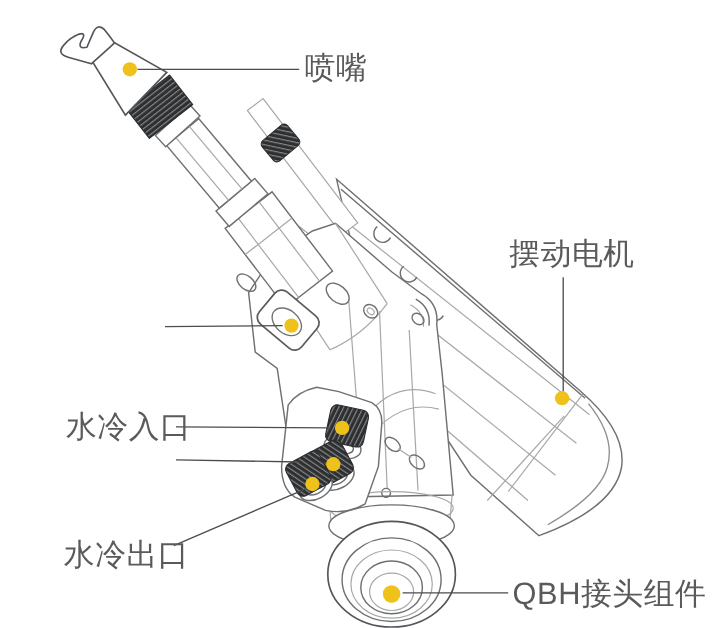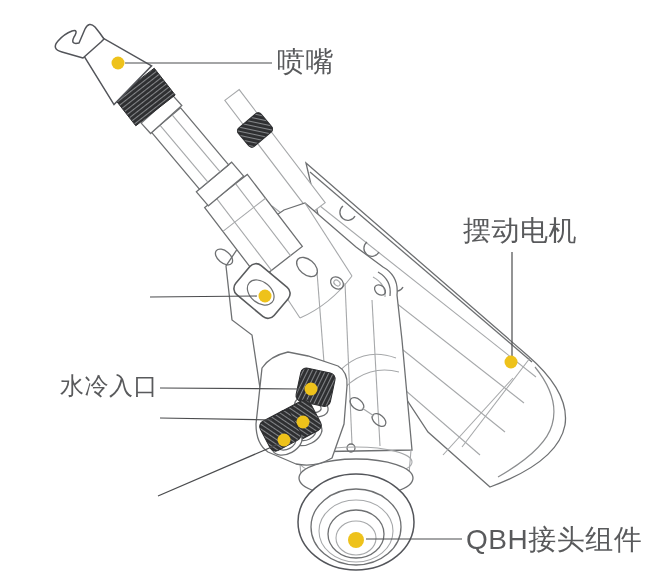--- a/index.html
+++ b/index.html
@@ -18,21 +18,21 @@
     position:relative;width:649px;height:571px;
     background:var(--background);overflow:hidden;
     font-family:"Liberation Sans","DejaVu Sans",sans-serif;
   }
   .art{position:absolute;left:0;top:0;}
   .lbl{
     position:absolute;color:var(--label-color);
     font-size:28px;line-height:1.1;white-space:nowrap;
     letter-spacing:0.5px;font-weight:400;
   }
-  .lbl-sm{font-size:24px;}
+  .lbl-sm{font-size:28px;}
   
   .s-main{stroke:var(--art-stroke);fill:#fff;stroke-width:1.3;}
   .s-main-n{stroke:var(--art-stroke);fill:none;stroke-width:1.3;}
   .s-light{stroke:var(--art-stroke-light);fill:none;stroke-width:1.1;}
   .s-lightf{stroke:var(--art-stroke-light);fill:#fff;stroke-width:1.1;}
   .s-dark{stroke:var(--art-stroke-dark);fill:#fff;stroke-width:1.5;}
   .s-dark-n{stroke:var(--art-stroke-dark);fill:none;stroke-width:1.2;}
   .leader{stroke:var(--leader-color);stroke-width:1.2;fill:none;}
   .dot{fill:var(--marker-color);stroke:none;}
   .knurl-edge{stroke:#2b2c2e;stroke-width:1;}
@@ -176,15 +176,16 @@
       <circle class="dot" cx="303" cy="422" r="6.5"></circle>
       <circle class="dot" cx="284" cy="440" r="6.5"></circle>
       <circle class="dot" cx="511" cy="362" r="6.5"></circle>
       <circle class="dot" cx="356" cy="540" r="8"></circle>
     </g>
   </svg>
 
   <div class="lbl" style="left:277px;top:47px;">喷嘴</div>
   <div class="lbl" style="left:431px;top:216px;margin-left:32px;">摆动电机</div>
   <div class="lbl lbl-sm" style="left:60px;top:373px;">水冷入口</div>
+  <div class="lbl lbl-sm" style="left:58px;top:490px;">水冷出口</div>
   <div class="lbl" style="left:466px;top:525px;text-align:center;">QBH接头组件</div>
 
 </div>
 
 </body></html>

